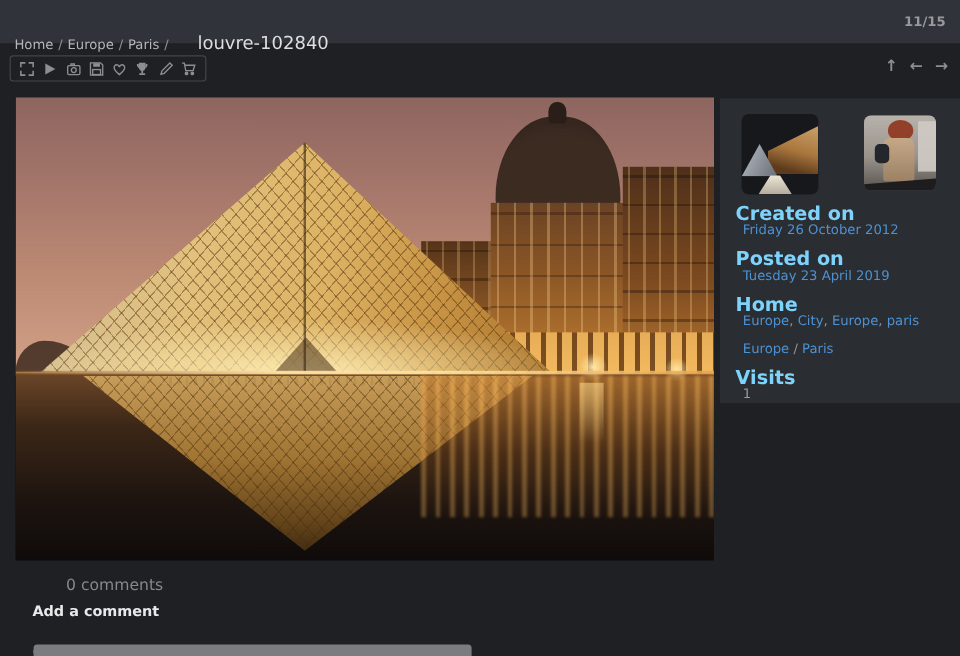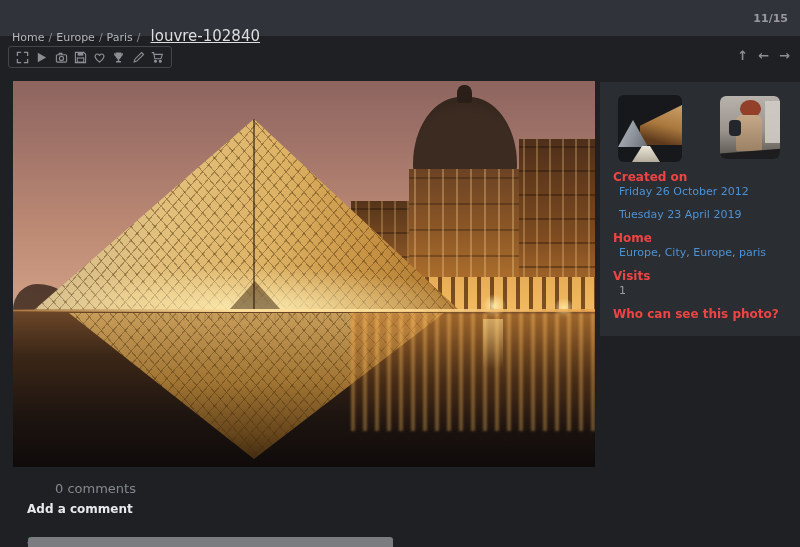--- a/index.html
+++ b/index.html
@@ -5,21 +5,21 @@
   html,body{margin:0;padding:0;background:#1e2024;overflow:hidden;}
   .screen{position:relative;width:800px;height:547px;background:#1e2024;
           font-family:"DejaVu Sans","Liberation Sans",sans-serif;overflow:hidden;}
 
   
   .topbar{position:absolute;top:0;left:0;width:100%;height:36px;background:#303339;
           display:flex;align-items:center;box-sizing:border-box;padding:0 12px;}
   .crumbs{font-size:11px;color:#b3b6ba;display:flex;align-items:baseline;gap:4px;white-space:nowrap;}
   .crumbs .crumb{cursor:pointer;margin-top:39px;}
   .crumbs .sep{color:#8d9094;}
-  .crumbs .title{font-size:15px;color:#dcdee0;margin-left:6px;text-decoration:underline;}
+  .crumbs .title{font-size:15px;color:#dcdee0;margin-left:20px;}
   .pos-indicator{margin-left:auto;font-size:11px;font-weight:bold;color:#97999d;}
 
   
   .toolbar{position:absolute;left:8px;top:46px;width:164px;height:22px;
            border:1px solid #42454a;border-radius:3px;display:flex;align-items:center;
            justify-content:space-around;padding:0 4px;box-sizing:border-box;}
   .tbtn{width:16px;height:16px;display:flex;align-items:center;justify-content:center;
         color:#8b8e92;cursor:pointer;background:none;border:none;padding:0;}
   .tbtn svg{width:13px;height:13px;display:block;}
 
@@ -117,21 +117,21 @@
   .t2-bldg{right:0;top:5px;width:15px;height:42px;background:#cfcbc4;opacity:.9;}
   .t2-hair{left:20px;top:4px;width:21px;height:17px;background:#93402a;border-radius:50% 50% 45% 45%;}
   .t2-coat{left:16px;top:19px;width:26px;height:36px;
       background:linear-gradient(#c4a887,#9d8166);border-radius:6px 6px 2px 2px;}
   .t2-pack{left:9px;top:24px;width:12px;height:16px;background:#23262b;border-radius:4px;}
   .t2-dark{left:0;bottom:0;width:100%;height:12px;background:#1d1c1e;
       clip-path:polygon(0 55%,100% 15%,100% 100%,0 100%);}
 
   .meta{position:absolute;left:13px;top:88px;width:180px;}
   .meta-section{margin-bottom:9px;}
-  .meta-label{font-size:12px;font-weight:bold;color:#ef4444;line-height:15px;}
+  .meta-label{font-size:16px;font-weight:bold;color:#7dd3fc;line-height:15px;}
   .meta-value{font-size:11px;line-height:14px;padding-left:6px;color:#9a9ea3;}
   .meta-value .lnk{color:#4d92d3;cursor:pointer;text-decoration:none;}
   .meta-value .msep{color:#8d9196;}
 
   
   .comments-count{position:absolute;left:27px;top:481px;font-size:13px;color:#85898d;margin-left:28px;}
   .add-comment{position:absolute;left:27px;top:502px;font-size:12px;font-weight:bold;color:#e8e9ea;}
   .website-label{position:absolute;left:27px;top:496px;font-size:12px;color:#0ea5e9;margin-top:44px;}
   .website-input{position:absolute;left:28px;top:537px;width:365px;height:22px;
       background:#7a7c7f;border:none;border-radius:3px;box-sizing:border-box;
@@ -265,36 +265,39 @@
       <div class="t2-pack"></div>
       <div class="t2-dark"></div>
     </div>
 
     <div class="meta">
       <div class="meta-section">
         <div class="meta-label">Created on</div>
         <div class="meta-value"><span class="lnk">Friday 26 October 2012</span></div>
       </div>
       <div class="meta-section">
+        <div class="meta-label">Posted on</div>
         <div class="meta-value"><span class="lnk">Tuesday 23 April 2019</span></div>
       </div>
       <div class="meta-section">
         <div class="meta-label">Home</div>
         <div class="meta-value">
           <span class="lnk">Europe</span><span class="msep">, </span><span class="lnk">City</span><span class="msep">, </span><span class="lnk">Europe</span><span class="msep">, </span><span class="lnk">paris</span>
         </div>
       </div>
       <div class="meta-section">
+        <div class="meta-value">
+          <span class="lnk">Europe</span><span class="msep"> / </span><span class="lnk">Paris</span>
+        </div>
       </div>
       <div class="meta-section">
         <div class="meta-label">Visits</div>
         <div class="meta-value"><span>1</span></div>
       </div>
       <div class="meta-section">
-        <div class="meta-label">Who can see this photo?</div>
       </div>
     </div>
   </div>
 
   <div class="comments-count">0 comments</div>
   <div class="add-comment">Add a comment</div>
   <div class="website-label">Website :</div>
   <input class="website-input" type="text" value="" style="">
 
 </div>

